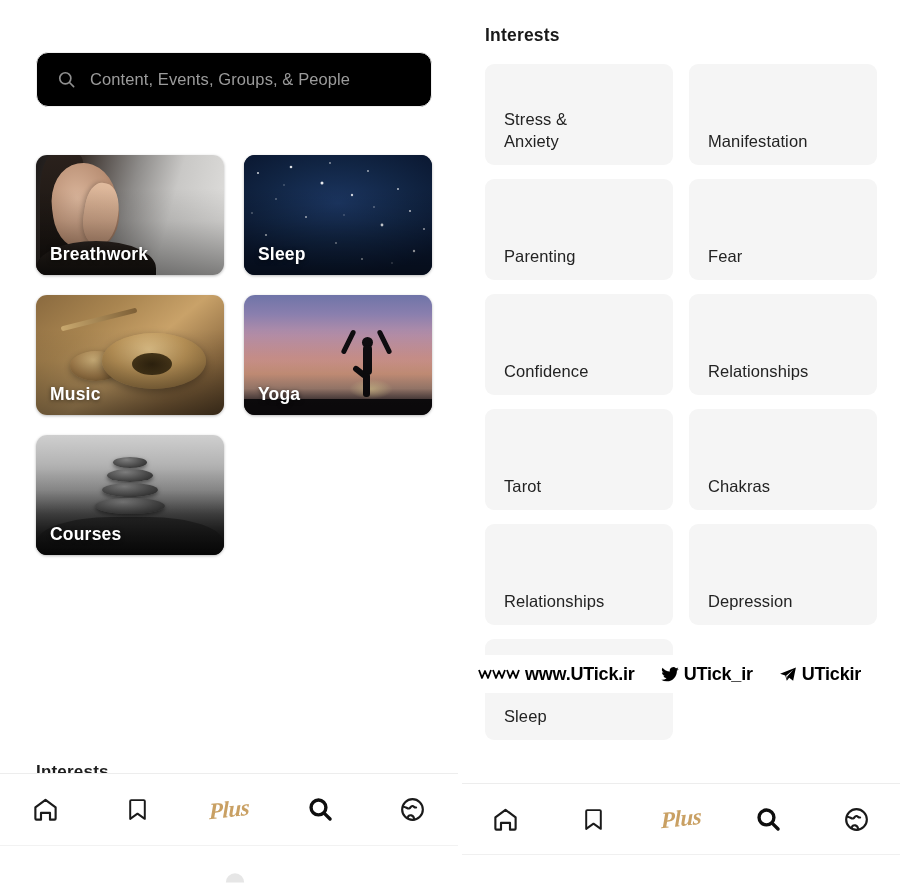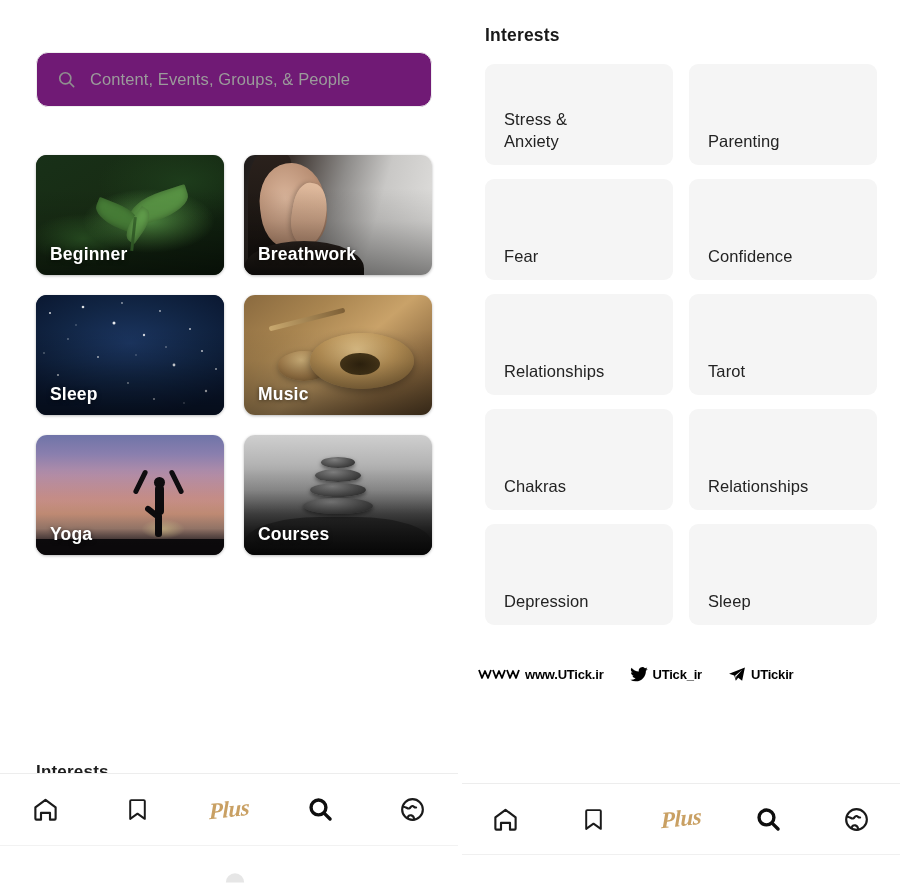--- a/index.html
+++ b/index.html
@@ -15,21 +15,21 @@
   
   #left-panel {
     position: absolute; left: 0; top: 0;
     width: 458px; height: 891px;
     background: #ffffff; overflow: hidden;
   }
 
   .search-bar {
     position: absolute; left: 36px; top: 52px;
     width: 396px; height: 55px;
-    background: #701a75;
+    background: #000000;
     border: 1px solid #efefef;
     border-radius: 12px;
     display: flex; align-items: center;
     padding-left: 20px; gap: 14px;
   }
   .search-bar .mag { width: 19px; height: 19px; flex: none; display:block; }
   .search-input {
     border: none; outline: none; background: transparent;
     font-family: "Liberation Sans", sans-serif;
     font-size: 16.5px; color: #9b9b9b; letter-spacing: .1px;
@@ -241,21 +241,21 @@
   }
 
   
   #watermark {
     position: absolute; left: 478px; top: 658px;
     width: 420px; height: 32px;
     display: flex; align-items: center; gap: 24px;
     z-index: 40; pointer-events: none;
   }
   .wm-item { display: flex; align-items: center; gap: 3px; color: #000; }
-  .wm-text { font-size: 13px; font-weight: bold; letter-spacing: -.2px; color:#000; }
+  .wm-text { font-size: 18px; font-weight: bold; letter-spacing: -.2px; color:#000; }
   .wm-glyph { display: block; }
   #wm-band-bg {
     position: absolute; left: 462px; top: 655px; width: 438px; height: 38px;
     background: #ffffff; z-index: 35;
   }
 
   
   .navbar {
     position: absolute; height: 72px;
     background: #ffffff;
@@ -301,30 +301,20 @@
     <div class="search-bar">
       <svg class="mag" viewBox="0 0 24 24" fill="none" stroke="#8f8f8f" stroke-width="2.1" stroke-linecap="round">
         <circle cx="10.5" cy="10.5" r="7"></circle>
         <line x1="15.8" y1="15.8" x2="21" y2="21"></line>
       </svg>
       <input class="search-input" type="text" placeholder="Content, Events, Groups, &amp; People" style="">
     </div>
 
     <div id="cat-grid">
 
-      <div class="cat-card">
-        <div class="art art-beginner">
-          <div class="leaf l1"></div>
-            <div class="leaf l2"></div>
-          <div class="leaf l3"></div>
-            <div class="stem"></div>
-        </div>
-        <div class="vig"></div>
-        <div class="label">Beginner</div>
-      </div>
 
 
       <div class="cat-card">
         <div class="art art-breathwork">
           <div class="hair"></div>
             <div class="face"></div>
           <div class="hand"></div>
             <div class="shoulder"></div>
         </div>
         <div class="vig"></div>
@@ -414,20 +404,23 @@
   <div id="right-panel">
 
     <div id="right-heading">Interests</div>
 
     <div id="interest-grid">
       <div class="interest-tile">
         <div class="txt" style="white-space: pre-line;">Stress &amp;
 Anxiety</div>
         </div>
       <div class="interest-tile">
+        <div class="txt">Manifestation</div>
+        </div>
+      <div class="interest-tile">
         <div class="txt">Parenting</div>
         </div>
       <div class="interest-tile">
         <div class="txt">Fear</div>
         </div>
       <div class="interest-tile">
         <div class="txt">Confidence</div>
         </div>
       <div class="interest-tile">
         <div class="txt">Relationships</div>

